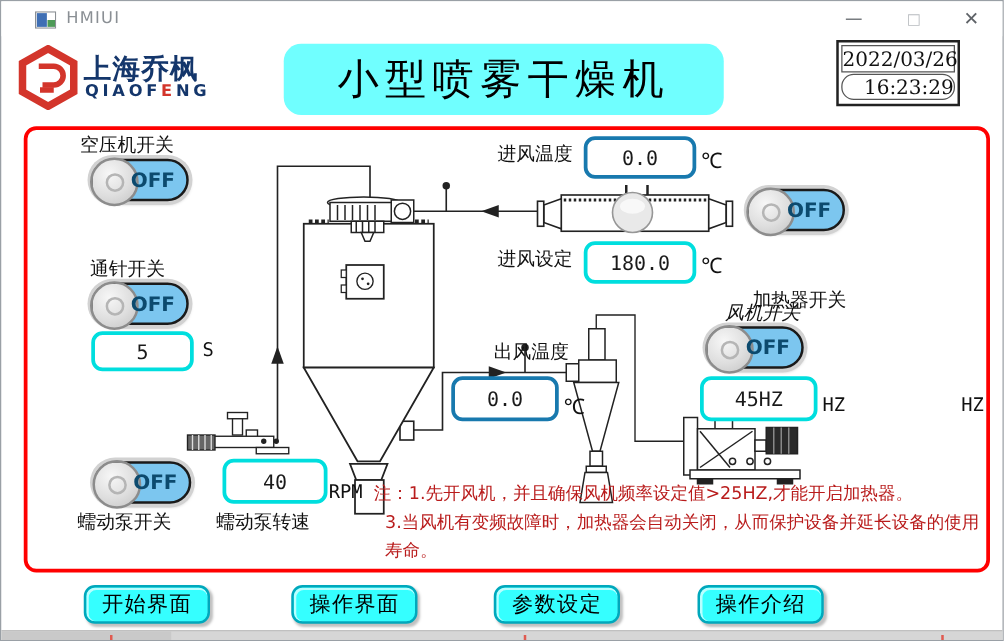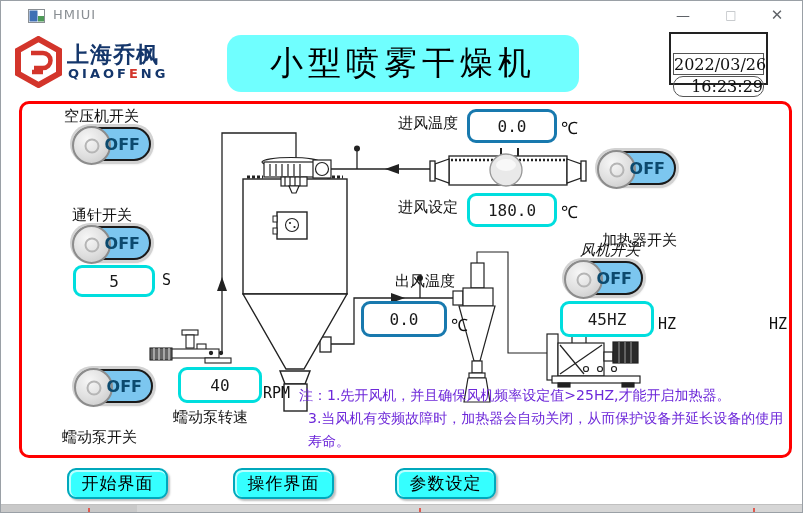--- a/index.html
+++ b/index.html
@@ -21,21 +21,21 @@
   .logo-mark { position:absolute; left:13px; top:35px; }
   .logo-cn { position:absolute; left:66px; top:39px; font-size:22px; font-weight:bold; color:#14366b; letter-spacing:1px; }
   .logo-en { position:absolute; left:67px; top:65px; font-size:13px; font-weight:bold; color:#14366b; letter-spacing:3px; }
   .logo-en .accent { color:#d3352b; }
   .banner {
     position:absolute; left:226px; top:34px; width:352px; height:57px;
     background:#70ffff; border-radius:14px; display:flex; align-items:center; justify-content:center;
     font-size:33px; letter-spacing:5px; color:#000;
     font-family:"DejaVu Serif","Liberation Serif",serif;
   }
-  .dtbox { position:absolute; left:668px; top:31px; width:99px; height:53px; border:2px solid #222; background:#fff; padding:19px 2px; }
+  .dtbox { position:absolute; left:668px; top:31px; width:99px; height:53px; border:2px solid #222; background:#fff; padding:2px 2px; }
   .dtdate { border:1px solid #555; height:22px; line-height:21px; text-align:center;
             font-family:"DejaVu Serif","Liberation Serif",serif; font-size:16px; }
   .dttime { border:1px solid #555; border-radius:10px; height:21px; line-height:20px; text-align:right; margin-top:1px;
             font-family:"DejaVu Serif","Liberation Serif",serif; font-size:16px; }
   
   .panel { position:absolute; left:18px; top:100px; width:773px; height:357px;
            border:3px solid #ff0000; border-radius:10px; background:transparent; }
   .diagram { position:absolute; left:0; top:0; width:803px; height:513px; pointer-events:none; }
   
   .lbl { position:absolute; font-size:15px; color:#111; white-space:nowrap; }
@@ -51,21 +51,21 @@
             width:11px; height:11px; border:2px solid #b5b5b5; border-radius:50%; }
   .toggle .state { position:absolute; right:9px; top:50%; transform:translateY(-50%);
             font-weight:bold; font-size:16px; color:#0c4a6e; }
   
   .field { position:absolute; background:#fff; border-radius:9px;
            display:flex; align-items:center; justify-content:center;
            font-family:"DejaVu Sans Mono","Liberation Mono",monospace; font-size:16px; color:#1a1a1a; }
   .field.set  { border:3px solid #00dede; }
   .field.read { border:3px solid #1879ae; }
   
-  .notes { position:absolute; left:298px; top:383px; width:492px; font-size:14px; line-height:23px; color:#6d28d9; }
+  .notes { position:absolute; left:298px; top:383px; width:492px; font-size:14px; line-height:23px; color:#b91c1c; }
   .notes .indent { margin-left:9px; }
   
   .navbtn { position:absolute; top:467px; height:31px; min-width:101px;
             background:#35ffff; border:2px solid #00a8bc; border-radius:9px;
             box-shadow: inset 1px 1px 0 1px #b8ffff, 2px 2px 2px rgba(0,0,0,.25);
             display:flex; align-items:center; justify-content:center;
             font-size:17px; color:#000; letter-spacing:1px; cursor:pointer;
             font-family:"DejaVu Serif","Liberation Serif",serif; }
   
   .bottomstrip { position:absolute; left:0; top:503px; width:803px; height:10px; background:#d6d6d6; border-top:1px solid #c0c0c0; }
@@ -229,21 +229,21 @@
     <div class="knob"></div>
     <span class="state">OFF</span>
   </div>
   <div class="field set" style="left:72px; top:264px; width:82px; height:32px;">5</div>
   <div class="unit" style="left:161px; top:270px;">S</div>
 
   <div class="toggle" style="left:74px; top:368px;">
     <div class="knob"></div>
     <span class="state">OFF</span>
   </div>
-  <div class="lbl" style="left:61px; top:407px;margin-top:20px;">蠕动泵开关</div>
+  <div class="lbl" style="left:61px; top:407px;">蠕动泵开关</div>
   <div class="field set" style="left:177px; top:366px; width:84px; height:36px;">40</div>
   <div class="unit" style="left:262px; top:383px;">RPM</div>
   <div class="lbl" style="left:172px; top:407px;">蠕动泵转速</div>
 
   <div class="lbl" style="left:397px; top:113px;">进风温度</div>
   <div class="field read" style="left:466px; top:108px; width:90px; height:34px;">0.0</div>
   <div class="unit" style="left:560px; top:115px; font-size:17px;">℃</div>
 
   <div class="lbl" style="left:397px; top:197px;">进风设定</div>
   <div class="field set" style="left:466px; top:192px; width:90px; height:34px;">180.0</div>
@@ -269,20 +269,21 @@
   <div class="unit" style="left:768px; top:314px;">HZ</div>
 
   <div class="notes">
     <div>注：1.先开风机，并且确保风机频率设定值&gt;25HZ,才能开启加热器。</div>
     <div class="indent">3.当风机有变频故障时，加热器会自动关闭，从而保护设备并延长设备的使用寿命。</div>
   </div>
 
   <div class="navbtn" style="left:66px;">开始界面</div>
   <div class="navbtn" style="left:394px;">参数设定</div>
   <div class="navbtn" style="left:232px;">操作界面</div>
+  <div class="navbtn" style="left:557px;">操作介绍</div>
 
   <div class="bottomstrip">
     <div class="seg"></div>
     <div class="tick" style="left:87px;"></div>
     <div class="tick" style="left:418px;"></div>
     <div class="tick" style="left:752px;"></div>
   </div>
 
 </div>
 

